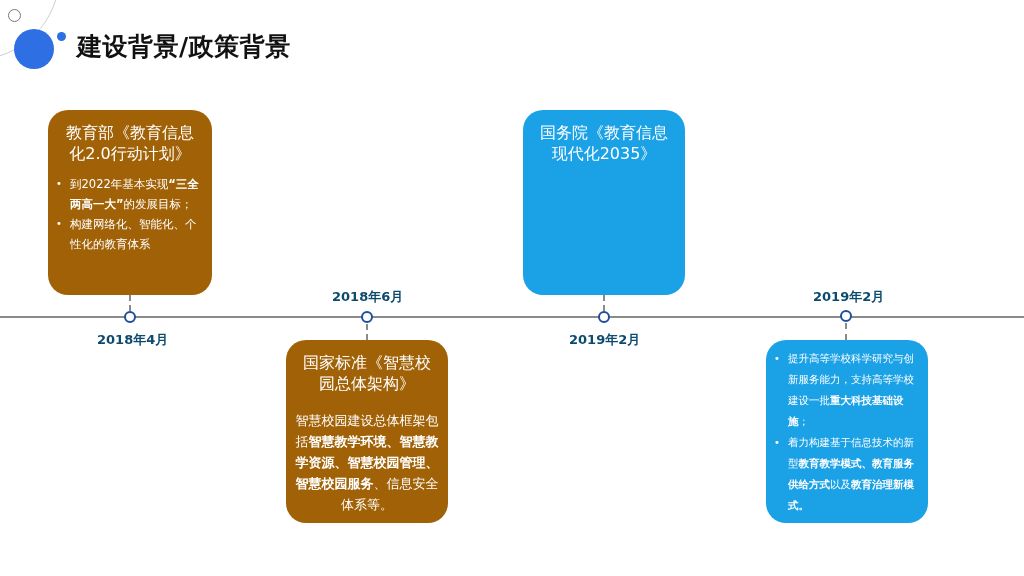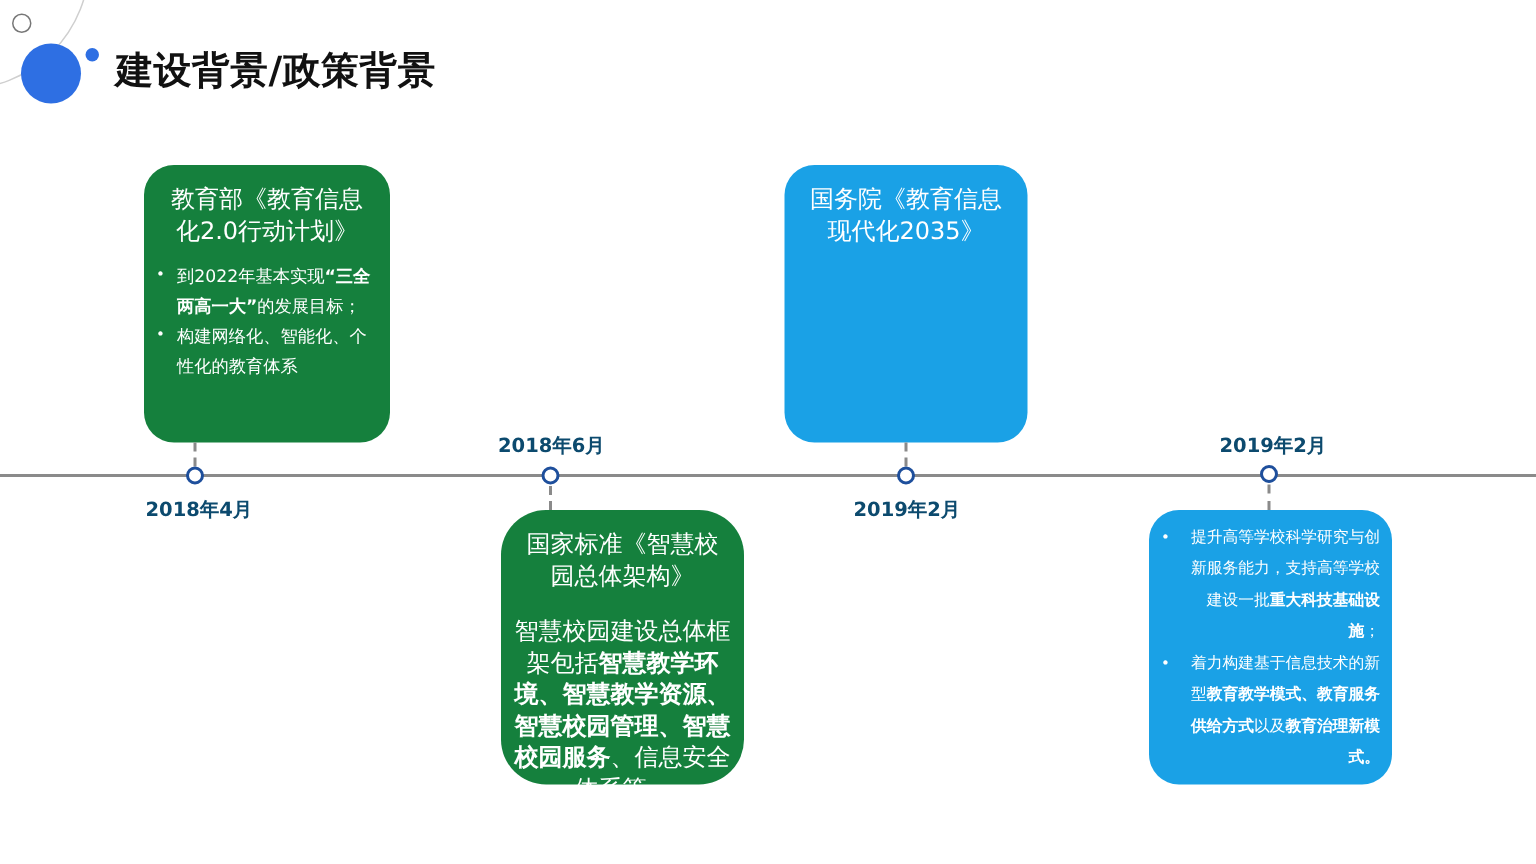--- a/index.html
+++ b/index.html
@@ -39,35 +39,35 @@
     position: absolute; width: 0; border-left: 2.5px dashed #8a8a8a;
   }
   .date {
     position: absolute; font-size: 13px; font-weight: bold; color: #0c4a6e;
     white-space: nowrap;
   }
   .card {
     position: absolute; border-radius: 20px; color: #fff; box-sizing: border-box;
     padding: 12px 8px 10px 8px;
   }
-  .card.dark { background: #15803d; margin-left: 48px; }
+  .card.dark { background: #a16207; }
   .card.light { background: #1aa1e6; }
   .card-title {
     font-size: 16px; line-height: 21px; text-align: center; margin-bottom: 10px;
   }
   .card ul { list-style: none; margin: 0; padding: 0; }
   .card li {
     position: relative; padding-left: 14px; font-size: 11.5px; line-height: 20px;
   }
   .card li::before {
     content: "•"; position: absolute; left: 0; top: 0; font-size: 10px;
   }
   .card b { font-weight: bold; }
-  .para { font-size: 16px; line-height: 21px; text-align: center; }
-  .small li { font-size: 10.5px; line-height: 21px; text-align: right; }
+  .para { font-size: 13px; line-height: 21px; text-align: center; }
+  .small li { font-size: 10.5px; line-height: 21px; }
 </style>
 </head>
 <body>
 
 <div class="deco-arc"></div>
 <div class="deco-ring"></div>
 <div class="deco-big"></div>
 <div class="deco-small"></div>
 
 <div class="title">建设背景/政策背景</div>
@@ -84,21 +84,21 @@
     <li><span>构建网络化、智能化、个性化的教育体系</span></li>
   </ul>
 </div>
 <div class="stem" style="left:129px; top:295px; height:16px;"></div>
 <div class="node" style="left:124px; top:311px;"></div>
 <div class="date" style="left:97px; top:331px;text-align:right;">2018年4月</div>
 
 <div class="date" style="left:332px; top:288px;">2018年6月</div>
 <div class="node" style="left:361px; top:311px;"></div>
 <div class="stem" style="left:366px; top:324px; height:16px;"></div>
-<div class="card dark" style="left:286px; top:340px; width:162px; height:183px; padding-top:12px;border-radius:30px;">
+<div class="card dark" style="left:286px; top:340px; width:162px; height:183px; padding-top:12px;">
   <div class="card-title" style="margin-bottom:16px;">
     <div>国家标准《智慧校</div>
     <div>园总体架构》</div>
   </div>
   <div class="para"><span>智慧校园建设总体框架包括</span><b>智慧教学环境、智慧教学资源、智慧校园管理、智慧校园服务</b><span>、信息安全体系等。</span></div>
 </div>
 
 <div class="card light" style="left:523px; top:110px; width:162px; height:185px;">
   <div class="card-title">
     <div>国务院《教育信息</div>

